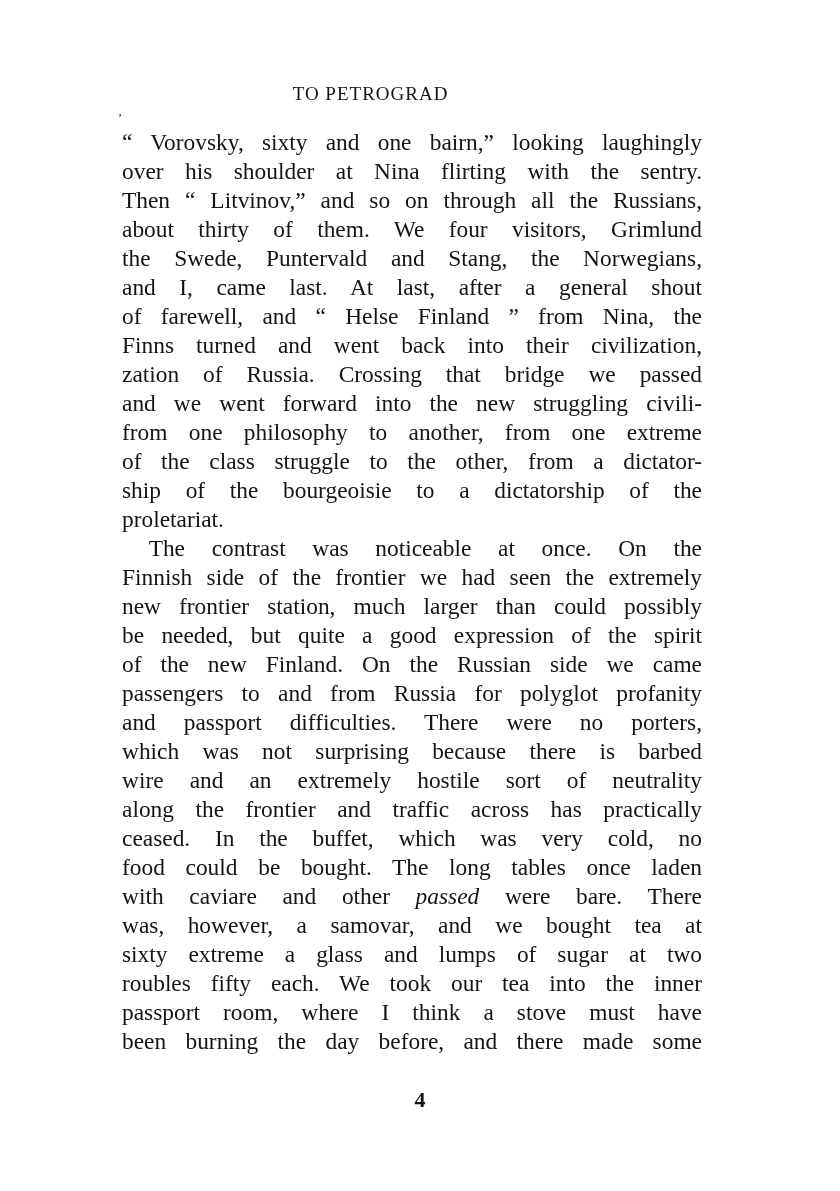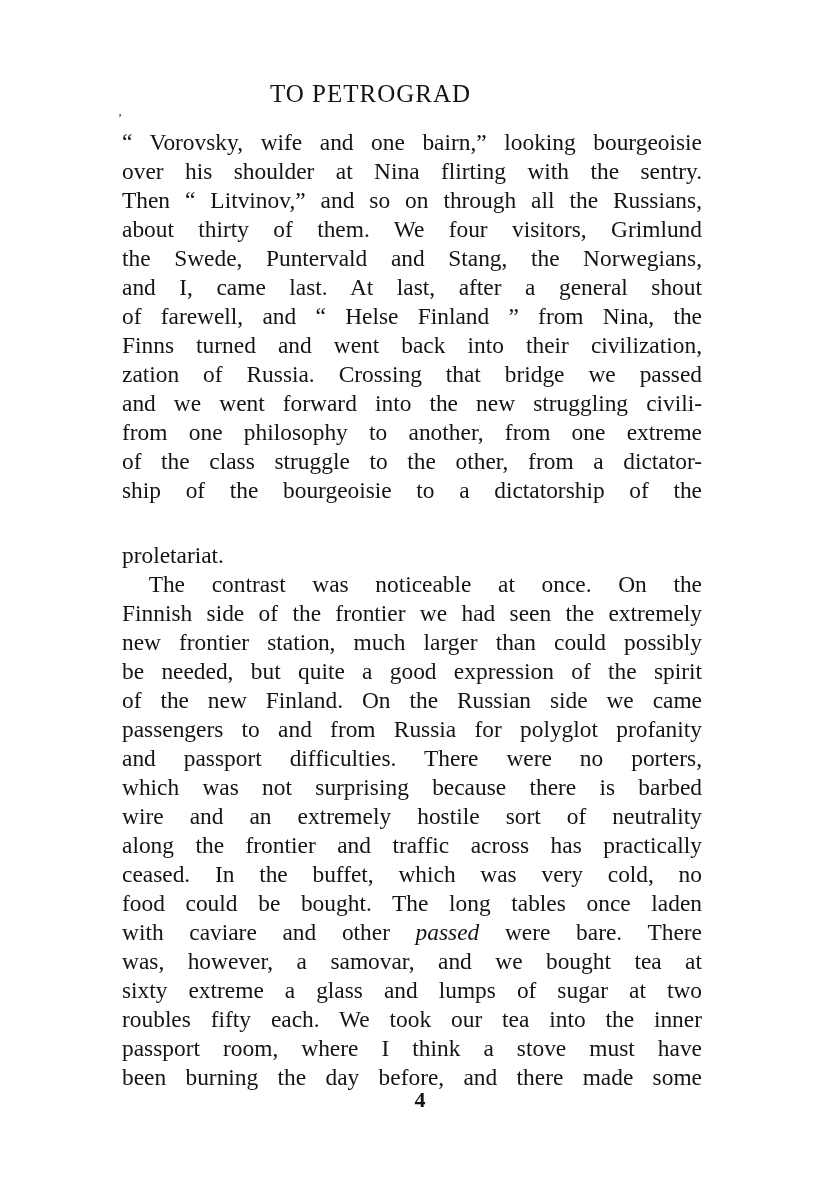--- a/index.html
+++ b/index.html
@@ -14,21 +14,21 @@
       overflow: hidden;
       font-family: "Liberation Serif", "DejaVu Serif", serif;
       color: #141414;
     }
     .running-head {
       position: absolute;
       top: 78px;
       left: 0;
       width: 741px;
       text-align: center;
-      font-size: 25px;
+      font-size: 19px;
       letter-spacing: 1px;
       line-height: 32px;
     }
     .tick-mark {
       position: absolute;
       top: 112px;
       left: 118px;
       font-size: 12px;
       line-height: 12px;
     }
@@ -43,21 +43,20 @@
     .line {
       display: block;
       white-space: nowrap;
       text-align: justify;
       text-align-last: justify;
       height: 29px;
     }
     .line.last {
       text-align: right;
       text-align-last: left;
-      margin-top: 36px;
     }
     .line.indent {
       padding-left: 0;
     }
     .line em {
       font-style: italic;
     }
     .folio {
       position: absolute;
       top: 1086px;
@@ -69,21 +68,21 @@
       line-height: 28px;
     }
   </style>
 </head>
 <body>
 
 <div class="running-head">TO PETROGRAD</div>
 <div class="tick-mark">ʼ</div>
 
 <div class="body-text">
-  <span class="line">“ Vorovsky, wife and one bairn,” looking bourgeoisie</span>
+  <span class="line">“ Vorovsky, sixty and one bairn,” looking laughingly</span>
   <span class="line">over his shoulder at Nina flirting with the sentry.</span>
   <span class="line">Then “ Litvinov,” and so on through all the Russians,</span>
   <span class="line">about thirty of them.  We four visitors, Grimlund</span>
   <span class="line">the Swede, Puntervald and Stang, the Norwegians,</span>
   <span class="line">and I, came last.  At last, after a general shout</span>
   <span class="line">of farewell, and “ Helse Finland ” from Nina, the</span>
   <span class="line">Finns turned and went back into their civilization,</span>
   <span class="line">zation of Russia.  Crossing that bridge we passed</span>
   <span class="line">and we went forward into the new struggling civili-</span>
   <span class="line">from one philosophy to another, from one extreme</span>

